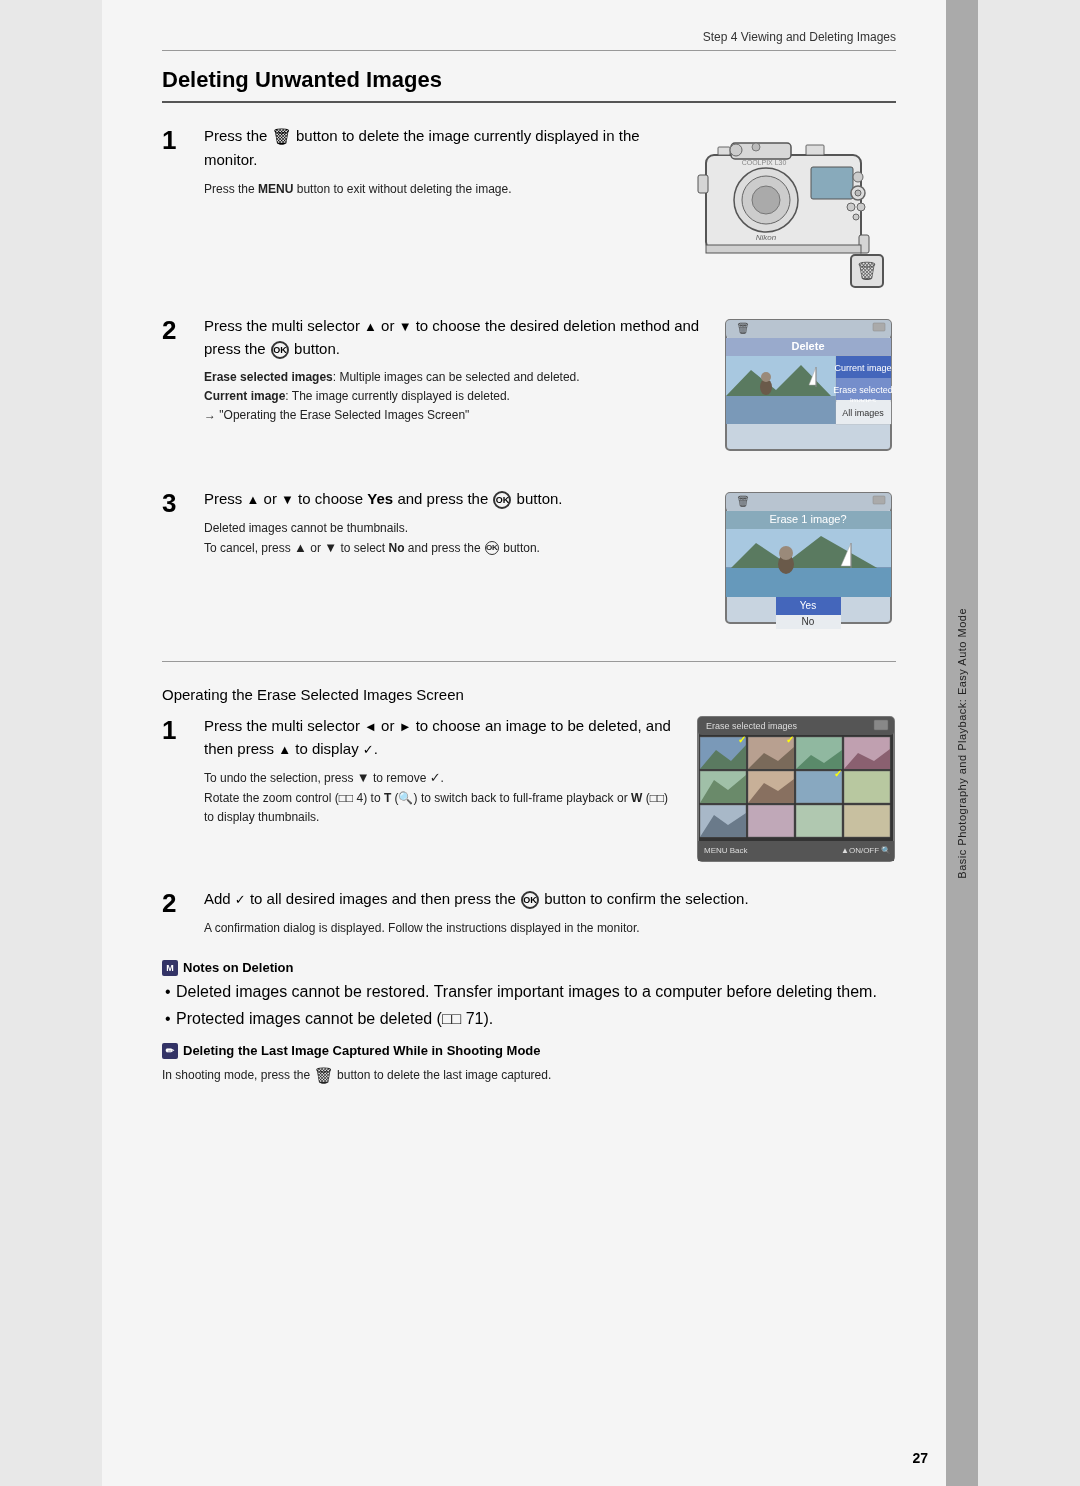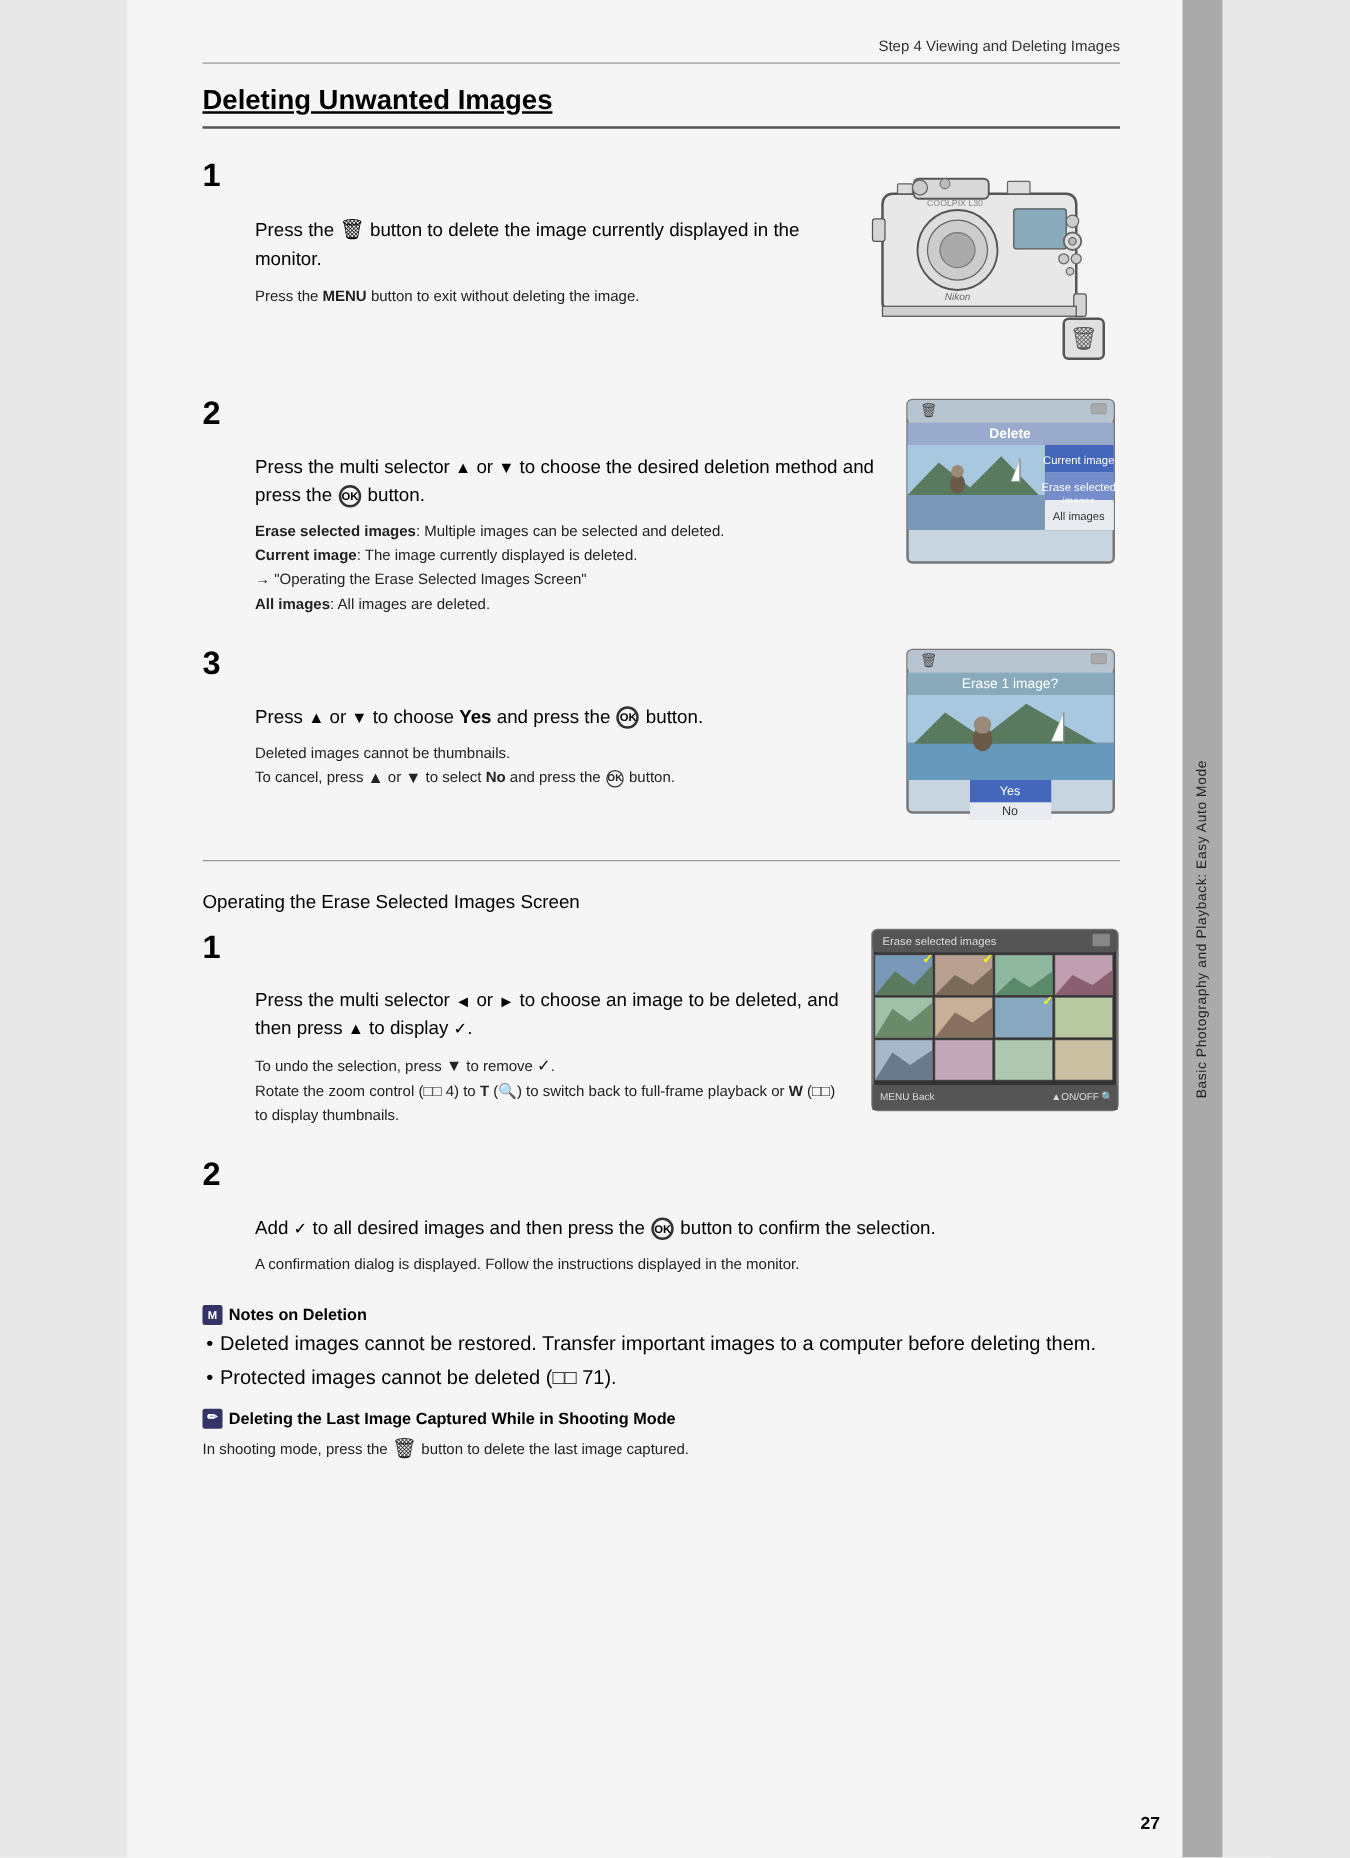--- a/index.html
+++ b/index.html
@@ -46,21 +46,20 @@
       margin-bottom: 16px;
       padding-bottom: 6px;
       border-bottom: 1px solid #999;
     }
     .page-title {
       font-size: 22px;
       font-weight: bold;
       margin-bottom: 22px;
       padding-bottom: 8px;
       border-bottom: 2px solid #555;
-      text-decoration: underline;
     }
     .section {
       display: flex;
       align-items: flex-start;
       margin-bottom: 22px;
       position: relative;
     }
     .step-number {
       font-size: 26px;
       font-weight: bold;
@@ -69,21 +68,20 @@
       line-height: 1;
       margin-top: 2px;
     }
     .step-content {
       flex: 1;
     }
     .step-main-text {
       font-size: 15px;
       line-height: 1.5;
       margin-bottom: 8px;
-      margin-top: 48px;
     }
     .step-sub-text {
       font-size: 12px;
       line-height: 1.6;
       color: #222;
     }
     .step-image {
       margin-left: 20px;
       flex-shrink: 0;
     }
@@ -279,21 +277,20 @@
     <div class="section">
       <div class="step-number">2</div>
       <div class="step-content">
         <div class="step-main-text">
           Press the multi selector <span class="arrow-up">▲</span> or <span class="arrow-down">▼</span> to choose the desired deletion method and press the <span class="ok-circle">OK</span> button.
         </div>
         <div class="step-sub-text">
           <p><span class="bold">Erase selected images</span>: Multiple images can be selected and deleted.</p>
           <p><span class="bold">Current image</span>: The image currently displayed is deleted.</p>
           <p>→ "Operating the Erase Selected Images Screen"</p>
-          <p><span class="bold">All images</span>: All images are deleted.</p>
         </div>
       </div>
       <div class="step-image">
         
         <svg width="175" height="148" viewBox="0 0 175 148" xmlns="http://www.w3.org/2000/svg">
 
           <rect x="5" y="5" width="165" height="130" rx="4" fill="#c8d4e0" stroke="#777" stroke-width="2"></rect>
 
           <rect x="5" y="5" width="165" height="18" rx="4" fill="#b8c4d0" stroke="none"></rect>
           <text x="15" y="17" font-size="11" fill="#444">🗑</text>

